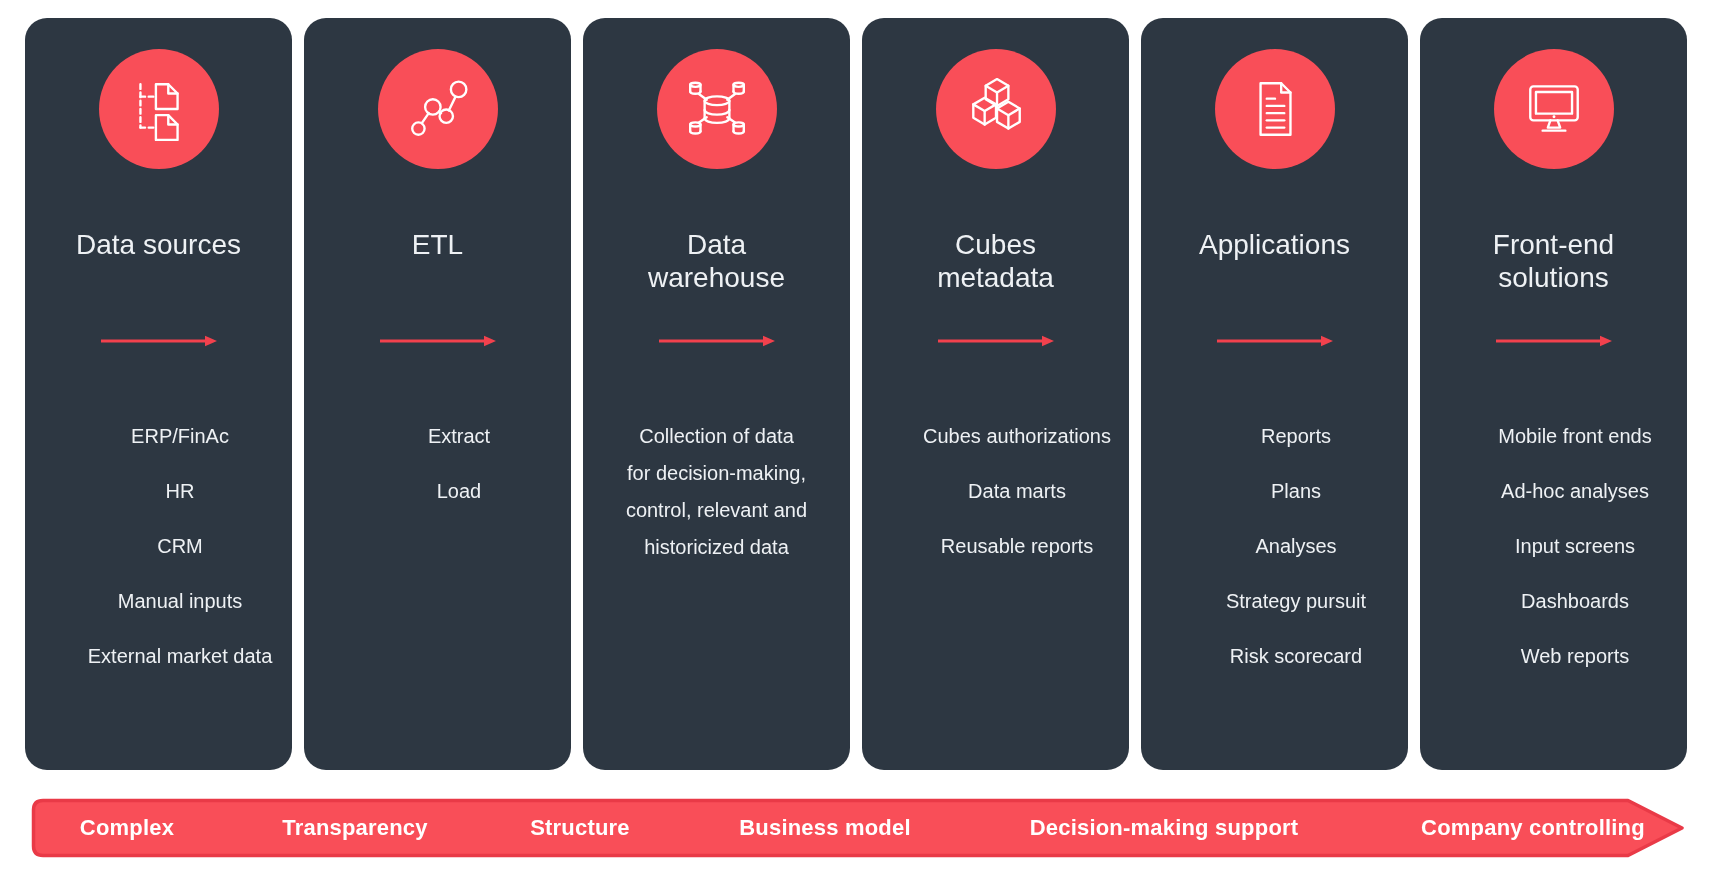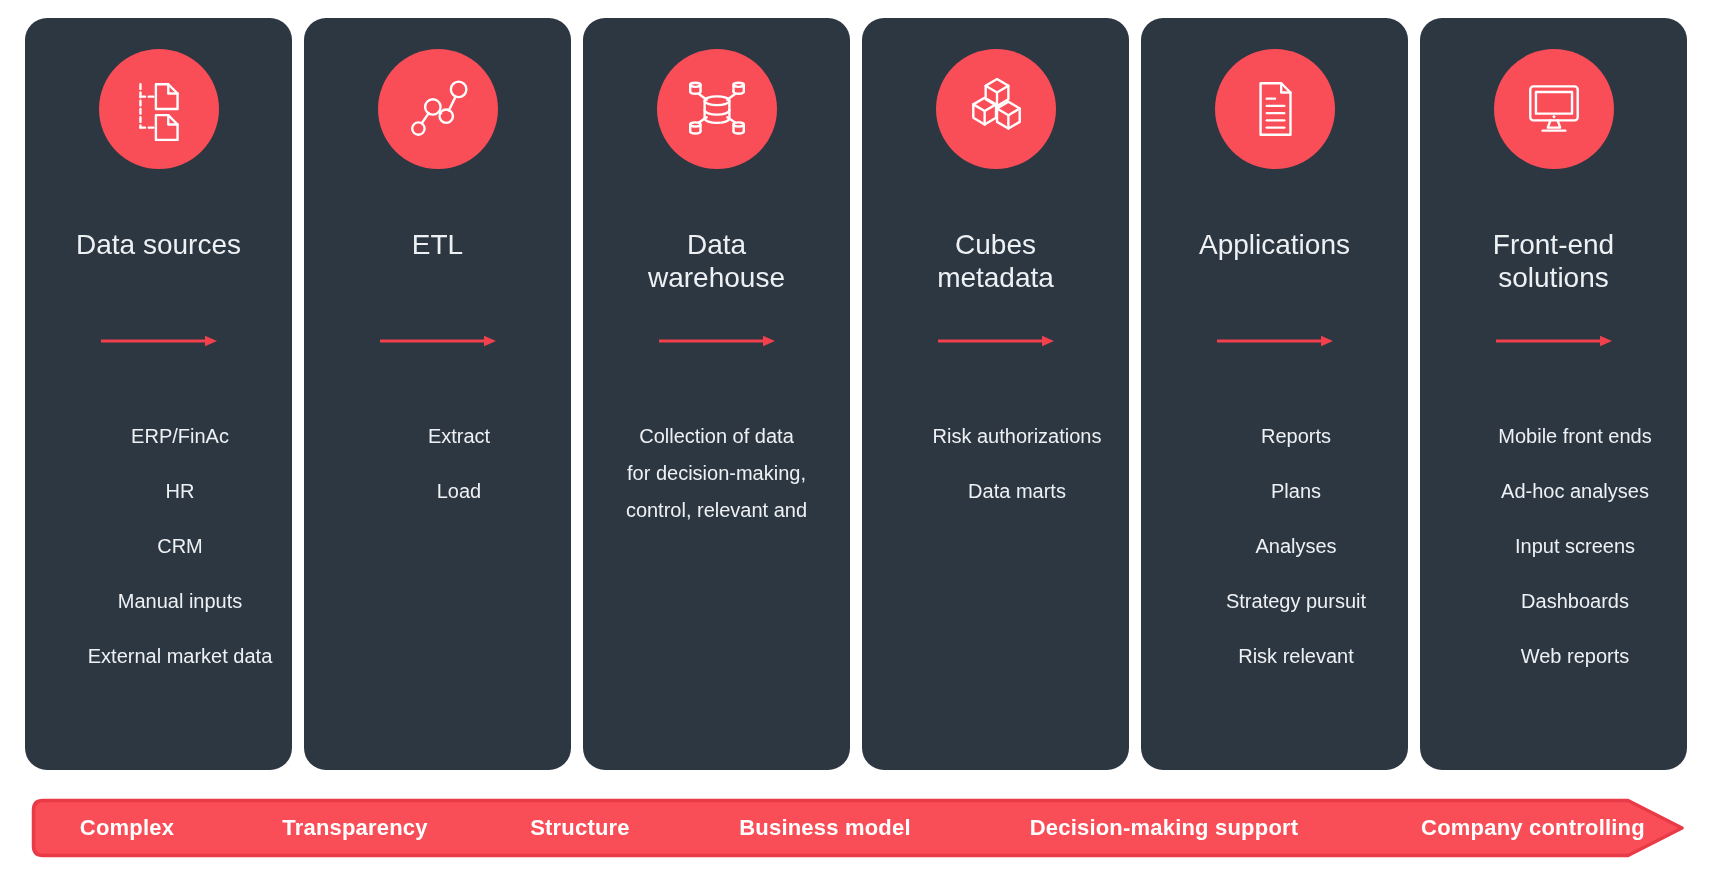--- a/index.html
+++ b/index.html
@@ -151,20 +151,21 @@
       <span>warehouse</span>
     </div>
     <svg class="flow-arrow" width="120" height="14">
       <line x1="2" y1="7" x2="106" y2="7" stroke="#f2414d" stroke-width="3"></line>
       <path d="M106 1.8 L118 7 L106 12.2 Z" fill="#f2414d"></path>
     </svg>
     <div class="para">
       <span>Collection of data</span>
       <span>for decision-making,</span>
       <span>control, relevant and</span>
+      <span>historicized data</span>
     </div>
   </div>
 
   <div class="card c3">
     <div class="icon-circle">
       <svg width="66" height="66" viewBox="0 0 64 64">
         <g class="ic">
           <path d="M33 3 L44 9.5 L44 22.5 L33 29 L22 22.5 L22 9.5 Z"></path>
           <path d="M22 9.5 L33 16 L44 9.5"></path>
             <path d="M33 16 V29"></path>
@@ -179,22 +180,23 @@
     </div>
     <div class="col-title">
       <span>Cubes</span>
       <span>metadata</span>
     </div>
     <svg class="flow-arrow" width="120" height="14">
       <line x1="2" y1="7" x2="106" y2="7" stroke="#f2414d" stroke-width="3"></line>
       <path d="M106 1.8 L118 7 L106 12.2 Z" fill="#f2414d"></path>
     </svg>
     <div class="items">
-      <span>Risk authorizations</span>
+      <span>Cubes authorizations</span>
       <span>Data marts</span>
+      <span>Reusable reports</span>
     </div>
   </div>
 
   <div class="card c4">
     <div class="icon-circle">
       <svg width="66" height="66" viewBox="0 0 64 64">
         <g class="ic">
           <path d="M18 7 H38 L47 16 V57 H18 Z"></path>
           <path d="M38 7 V16 H47"></path>
           <line x1="24" y1="22" x2="32" y2="22"></line>
@@ -211,21 +213,21 @@
     </div>
     <svg class="flow-arrow" width="120" height="14">
       <line x1="2" y1="7" x2="106" y2="7" stroke="#f2414d" stroke-width="3"></line>
       <path d="M106 1.8 L118 7 L106 12.2 Z" fill="#f2414d"></path>
     </svg>
     <div class="items">
       <span>Reports</span>
       <span>Plans</span>
       <span>Analyses</span>
       <span>Strategy pursuit</span>
-      <span>Risk relevant</span>
+      <span>Risk scorecard</span>
     </div>
   </div>
 
   <div class="card c5">
     <div class="icon-circle">
       <svg width="66" height="66" viewBox="0 0 64 64">
         <g class="ic">
           <rect x="9" y="10" width="46" height="33" rx="3"></rect>
           <rect x="14.5" y="15.5" width="35" height="21"></rect>
           <circle cx="32" cy="39.5" r="1.4" fill="#fff" stroke="none"></circle>

